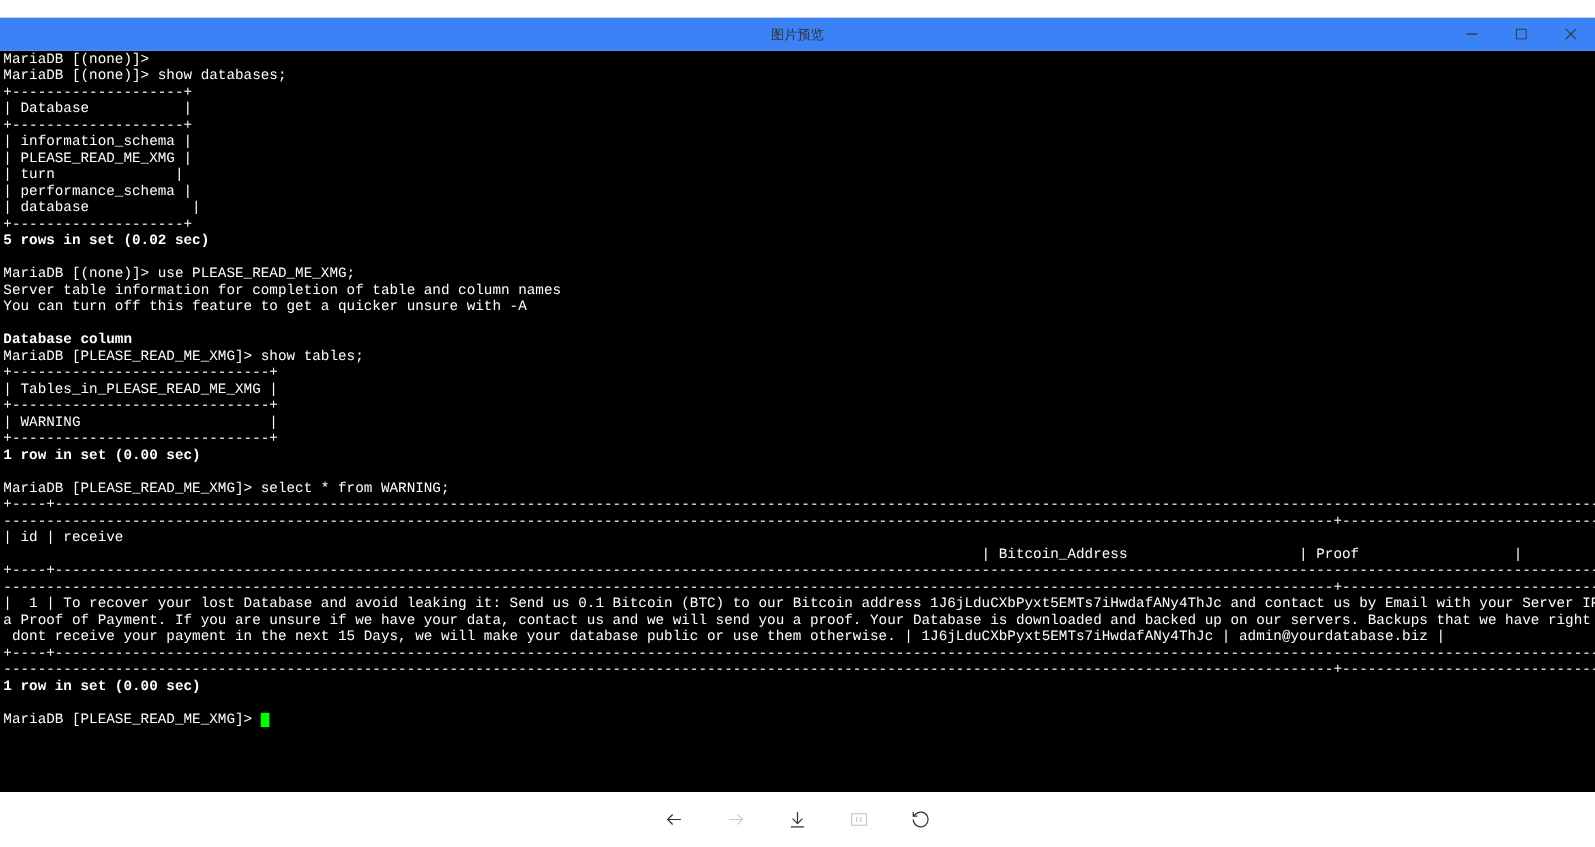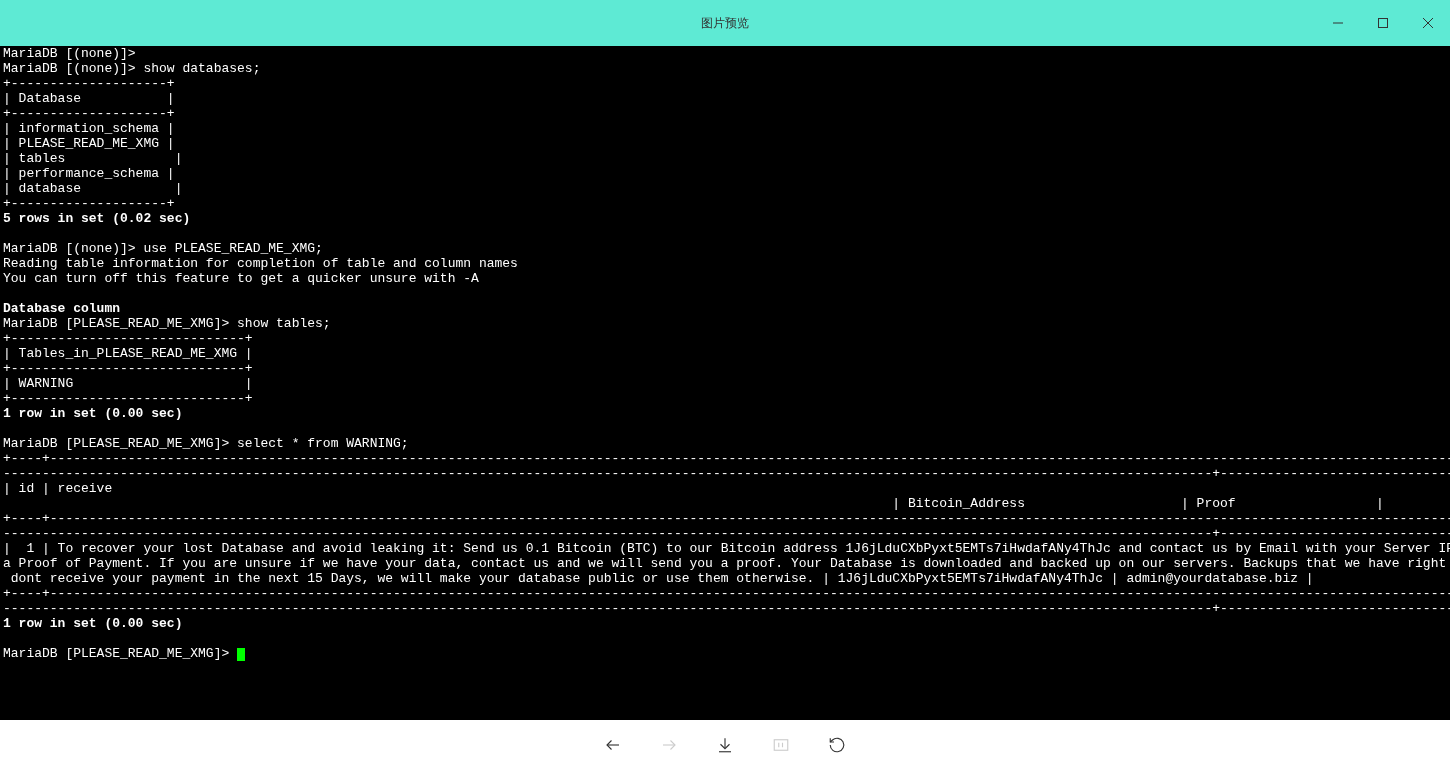--- a/index.html
+++ b/index.html
@@ -6,28 +6,29 @@
     body {
       width: 1450px;
       height: 770px;
       background: #ffffff;
       font-family: "Microsoft YaHei", sans-serif;
       overflow: hidden;
       display: flex;
       flex-direction: column;
     }
     .titlebar {
-      height: 46px;
+      height: 30px;
       display: flex;
       align-items: center;
       justify-content: center;
       position: relative;
       font-size: 12px;
       color: #333;
-      background: #5eead4;
+      background: #3b82f6;
+      margin-top: 16px;
     }
     .titlebar-title {
       position: absolute;
       left: 50%;
       transform: translateX(-50%);
     }
     .titlebar-controls {
       position: absolute;
       right: 0;
       top: 0;
@@ -109,28 +110,28 @@
   </div>
 </div>
 
 <div class="terminal"><span>MariaDB [(none)]&gt;</span>
 <span>MariaDB [(none)]&gt; show databases;</span>
 <span>+--------------------+</span>
 <span>| Database           |</span>
 <span>+--------------------+</span>
 <span>| information_schema |</span>
 <span>| PLEASE_READ_ME_XMG |</span>
-<span>| tables              |</span>
+<span>| turn              |</span>
 <span>| performance_schema |</span>
 <span>| database            |</span>
 <span>+--------------------+</span>
 <span class="bold">5 rows in set (0.02 sec)</span>
 
 <span>MariaDB [(none)]&gt; use PLEASE_READ_ME_XMG;</span>
-<span>Reading table information for completion of table and column names</span>
+<span>Server table information for completion of table and column names</span>
 <span>You can turn off this feature to get a quicker unsure with -A</span>
 
 <span class="bold">Database column</span>
 <span>MariaDB [PLEASE_READ_ME_XMG]&gt; show tables;</span>
 <span>+------------------------------+</span>
 <span>| Tables_in_PLEASE_READ_ME_XMG |</span>
 <span>+------------------------------+</span>
 <span>| WARNING                      |</span>
 <span>+------------------------------+</span>
 <span class="bold">1 row in set (0.00 sec)</span>

